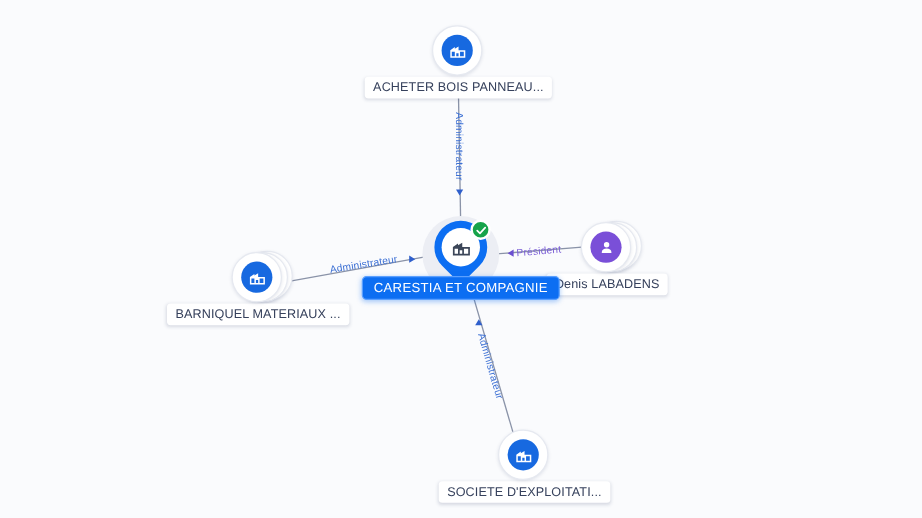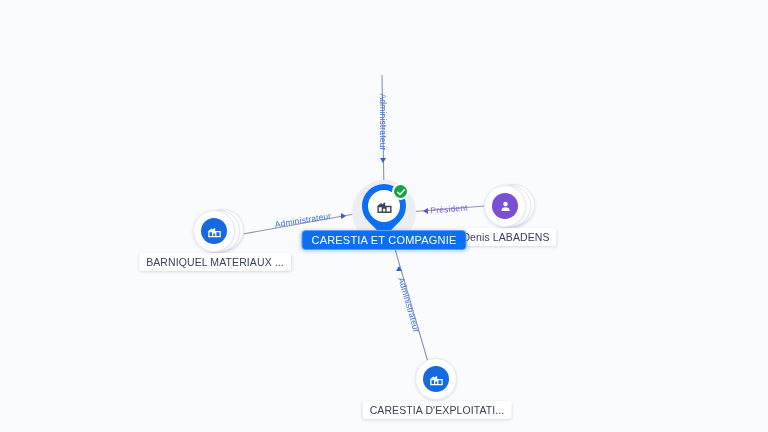--- a/index.html
+++ b/index.html
@@ -226,20 +226,32 @@
 
   <div class="edge-label blue" style="left:303px; top:220px; transform: translate(-50%,-50%) rotate(-9deg);">Administrateur</div>
   <div class="edge-arrow right-blue" style="left:341px; top:213px;"></div>
 
   <div class="edge-label purple" style="left:449px; top:209px; transform: translate(-50%,-50%) rotate(-5deg);">Président</div>
   <div class="edge-arrow left-purple" style="left:423px; top:208px;"></div>
 
   <div class="edge-label blue" style="left:409px; top:305px; transform: translate(-50%,-50%) rotate(74deg);">Administrateur</div>
   <div class="edge-arrow up-blue" style="left:396px; top:266px;"></div>
 
+  <div class="node" style="left:382px; top:42px;">
+    <div class="node-stack">
+      <div class="node-disc">
+        <span class="icon-badge company">
+          <svg width="15" height="15" viewBox="0 0 24 24" fill="#ffffff">
+            <path d="M2 21V11l6-4.2V9l5-3v5h9v10H2zm2-2h4v-6H4v6zm6 0h3v-4h-3v4zm5 0h5v-6h-5v6zM15 11h2v2h-2v-2zm3 0h2v2h-2v-2z"></path>
+          </svg>
+        </span>
+      </div>
+    </div>
+    <div class="node-label">ACHETER BOIS PANNEAU...</div>
+  </div>
 
   <div class="node" style="left:215px; top:231px;text-align:center;">
     <div class="node-stack">
       <div class="stack-card c3"></div>
       <div class="stack-card c2"></div>
       <div class="node-disc">
         <span class="icon-badge company">
           <svg width="15" height="15" viewBox="0 0 24 24" fill="#ffffff">
             <path d="M2 21V11l6-4.2V9l5-3v5h9v10H2zm2-2h4v-6H4v6zm6 0h3v-4h-3v4zm5 0h5v-6h-5v6zM15 11h2v2h-2v-2zm3 0h2v2h-2v-2z"></path>
           </svg>
@@ -268,21 +280,21 @@
   <div class="node" style="left:437px; top:379px;">
     <div class="node-stack">
       <div class="node-disc">
         <span class="icon-badge company">
           <svg width="15" height="15" viewBox="0 0 24 24" fill="#ffffff">
             <path d="M2 21V11l6-4.2V9l5-3v5h9v10H2zm2-2h4v-6H4v6zm6 0h3v-4h-3v4zm5 0h5v-6h-5v6zM15 11h2v2h-2v-2zm3 0h2v2h-2v-2z"></path>
           </svg>
         </span>
       </div>
     </div>
-    <div class="node-label">CARESTIA D'EXPLOITATI...</div>
+    <div class="node-label">SOCIETE D'EXPLOITATI...</div>
   </div>
 
   <div id="node-center" style="left:384px; top:212px;">
     <div class="center-halo"></div>
     <div class="pin">
       <div class="pin-body"></div>
       <div class="pin-inner">
         <svg width="17" height="17" viewBox="0 0 24 24" fill="#3c4658">
           <path d="M2 21V11l6-4.2V9l5-3v5h9v10H2zm2-2h4v-6H4v6zm6 0h3v-4h-3v4zm5 0h5v-6h-5v6zM15 11h2v2h-2v-2zm3 0h2v2h-2v-2z"></path>
         </svg>

